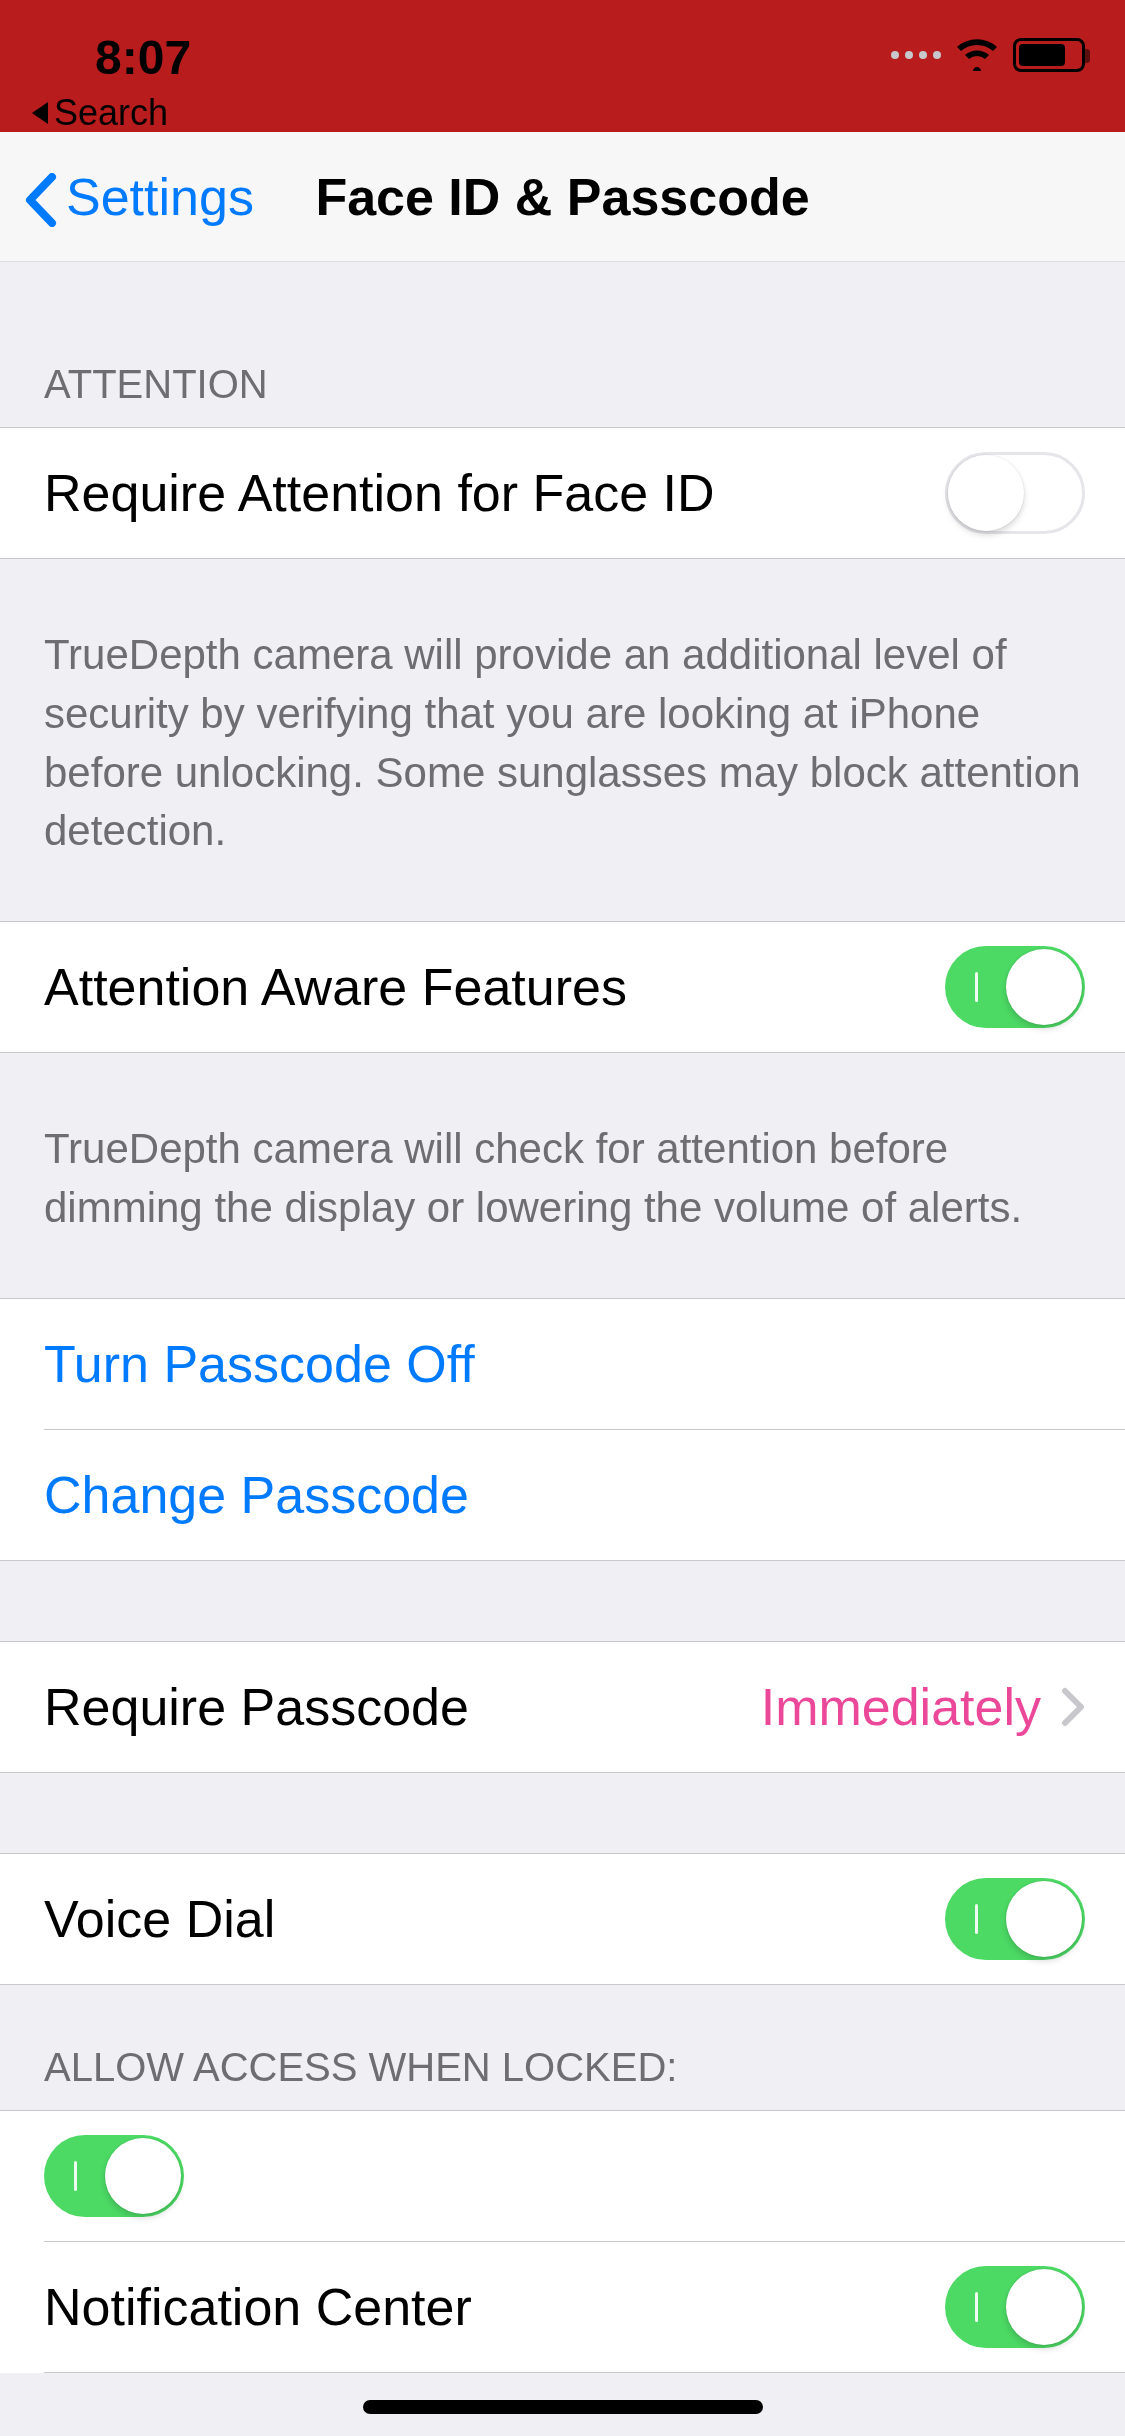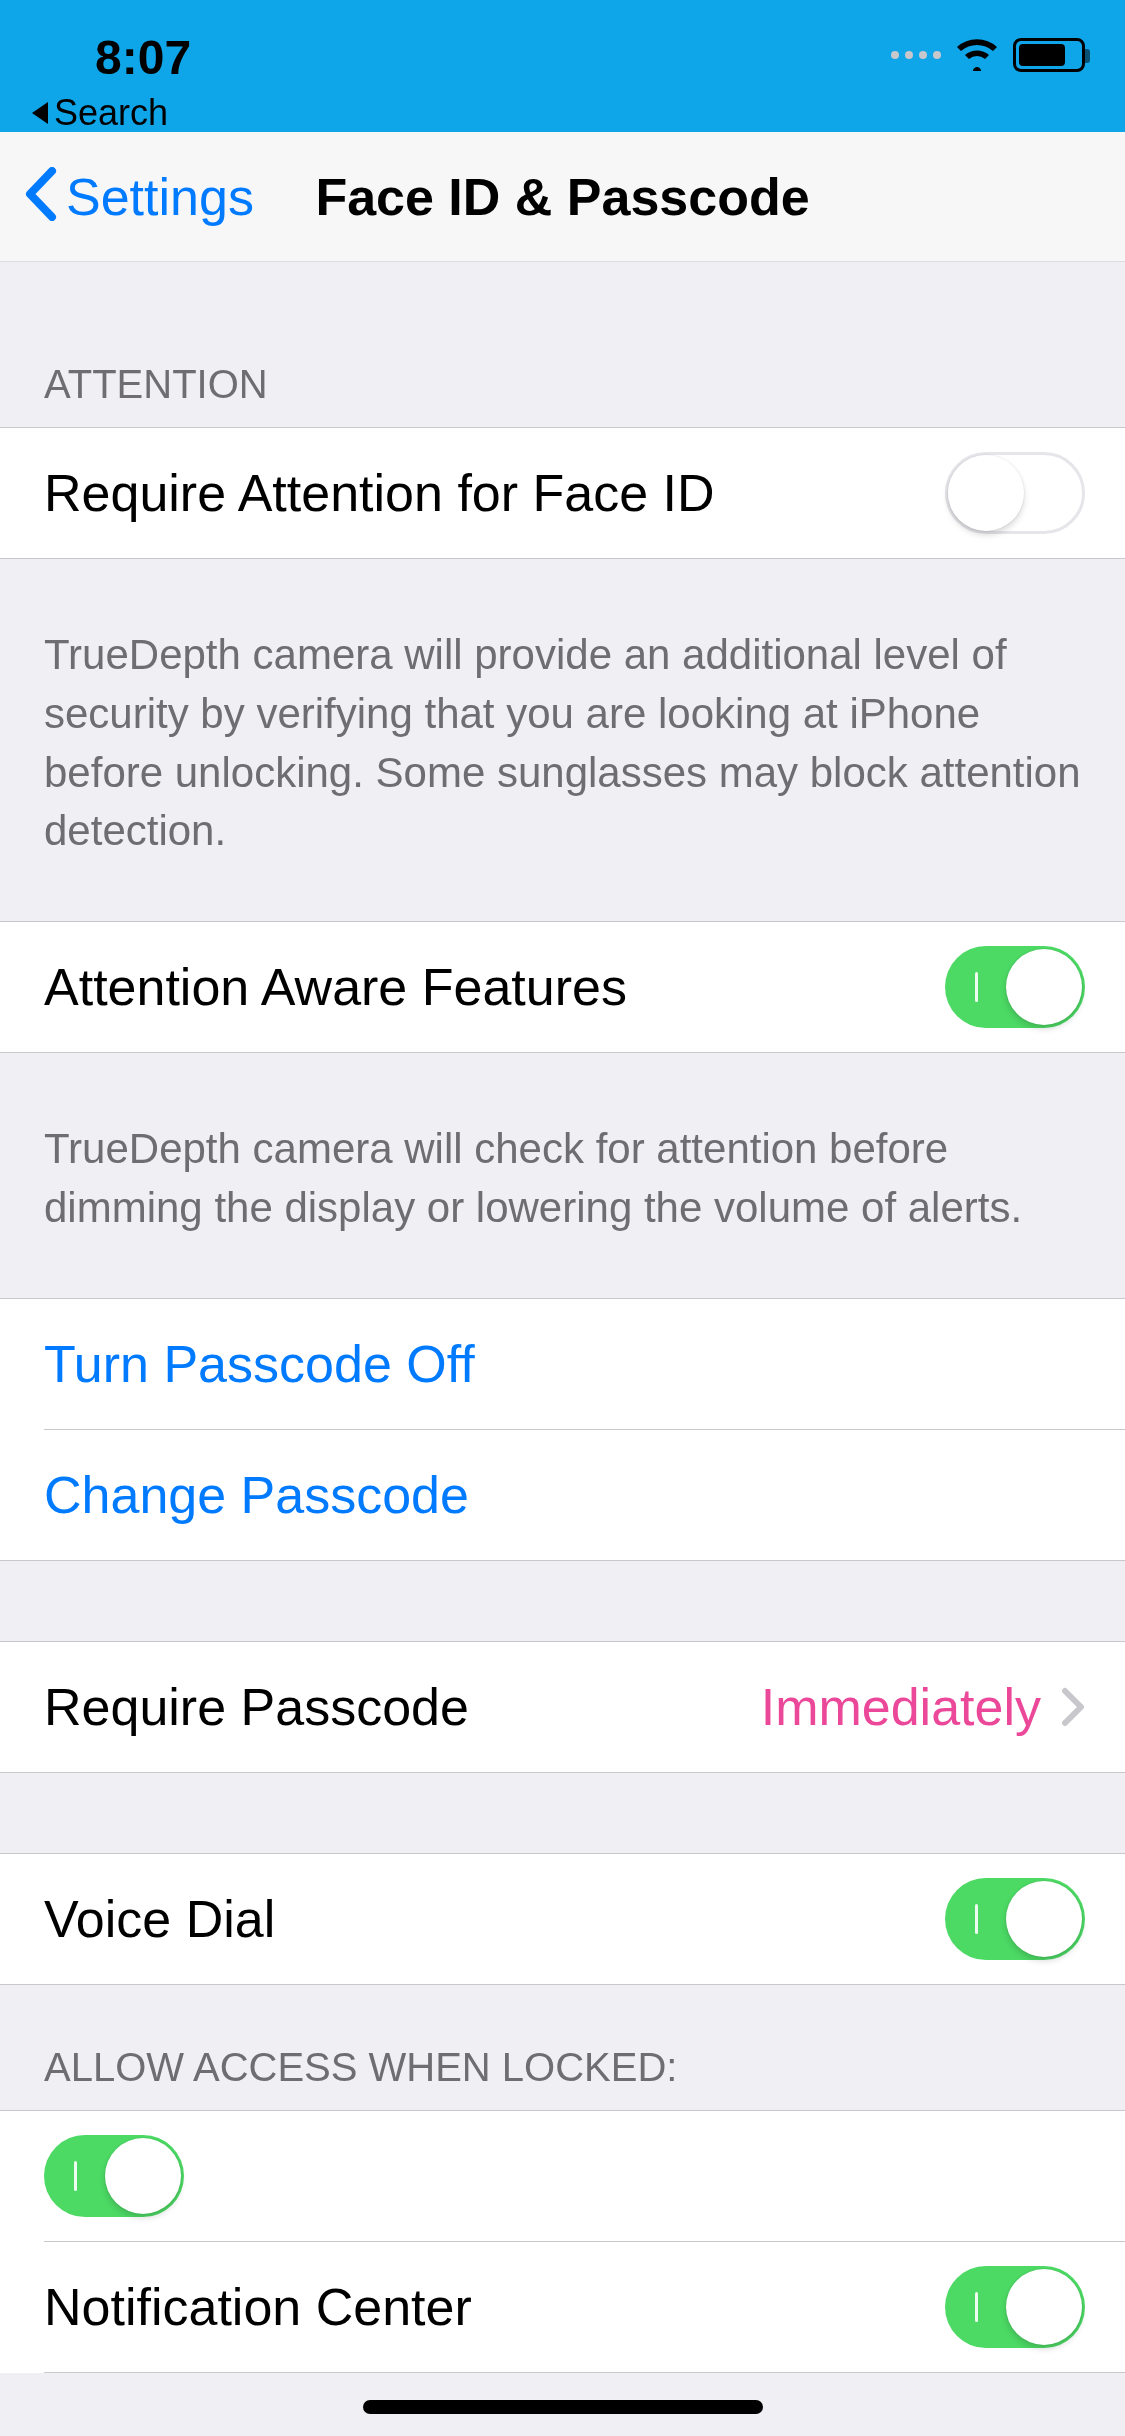--- a/index.html
+++ b/index.html
@@ -12,21 +12,21 @@
       width: 1125px;
       height: 2436px;
       font-family: -apple-system, "Helvetica Neue", Helvetica, Arial, sans-serif;
       background: #efeff4;
       color: #000;
     }
     .status-bar {
       height: 132px;
       padding: 20px 40px 0 40px;
       position: relative;
-      background: #0ea5e9;
+      background: #b91c1c;
     }
     .status-time {
       position: absolute;
       left: 95px;
       top: 30px;
       font-size: 48px;
       font-weight: 600;
     }
     .status-right {
       position: absolute;
@@ -93,21 +93,21 @@
     .nav-bar {
       height: 130px;
       position: relative;
       background: #f7f7f8;
       border-bottom: 1px solid rgba(0,0,0,0.1);
       display:flex;
       align-items:center;
     }
     .nav-back {
       display:flex;
-      align-items:flex-start;
+      align-items:flex-end;
       gap: 8px;
       color: #007aff;
       font-size: 52px;
       padding-left: 22px;
     }
     .chev-left {
       width: 36px;
       height: 54px;
     }
     .chev-left svg { display:block; }

